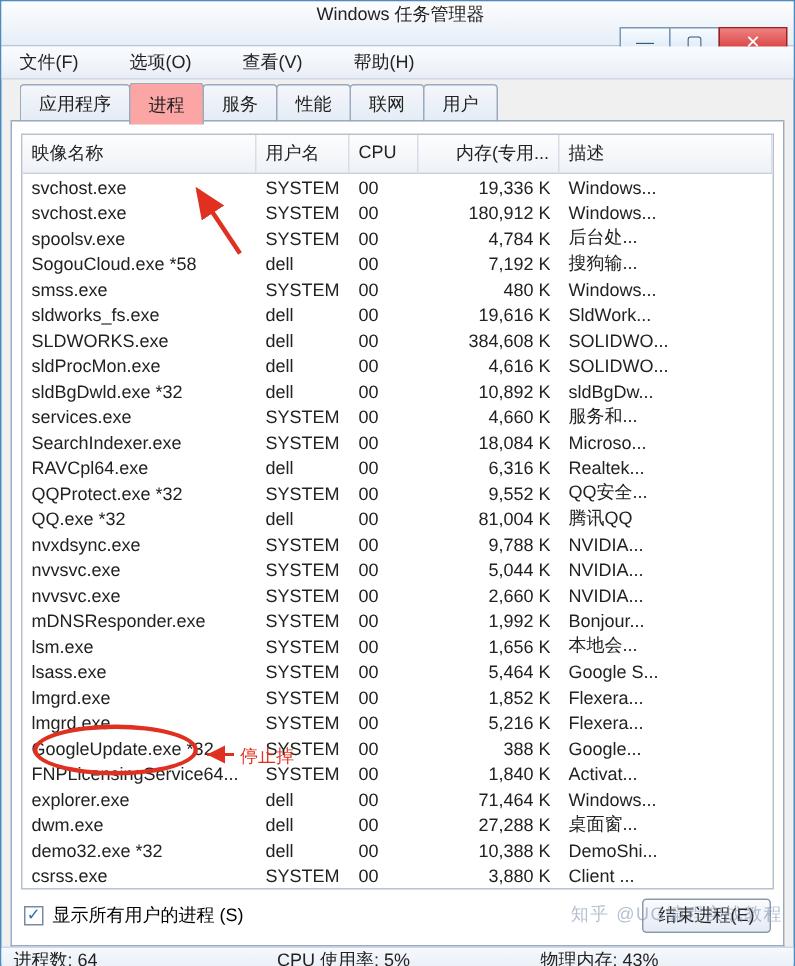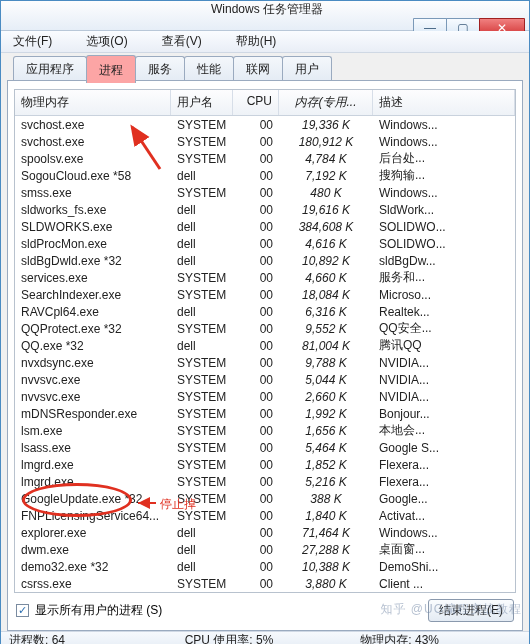--- a/index.html
+++ b/index.html
@@ -24,21 +24,21 @@
 .tabline { position: absolute; left: 6px; right: 6px; bottom: 0; height: 1px; background: #9aaabf; z-index: 1; }
 
 .content { flex: 1; background: #fff; margin: 0 6px 0 6px; border: 1px solid #9aaabf; border-top: none; padding: 8px 6px 6px 6px; display: flex; flex-direction: column; position: relative; }
 
 .listwrap { flex: 1; border: 1px solid #b8c2ce; background: #fff; display: flex; flex-direction: column; overflow: hidden; }
 .lhdr { display: flex; background: linear-gradient(#fdfdfe,#eef2f7); border-bottom: 1px solid #c9d2dd; }
 .lhdr .col { padding: 4px 6px; border-right: 1px solid #d7dee8; color: #222; white-space: nowrap; overflow: hidden; }
 .rows { flex: 1; overflow: hidden; }
 .row { display: flex; height: 17px; align-items: center; }
 .row .cell { padding: 0 6px; white-space: nowrap; overflow: hidden; color: #222; }
-.c0 { width: 156px; } .c1 { width: 62px; } .c2 { width: 46px; text-align: right; } .c3 { width: 94px; text-align: center; font-style: italic; } .c4 { flex: 1; }
+.c0 { width: 156px; } .c1 { width: 62px; } .c2 { width: 46px; } .c3 { width: 94px; text-align: right; } .c4 { flex: 1; }
 
 .bottomrow { display: flex; align-items: center; padding: 6px 2px 2px 2px; gap: 6px; }
 .chk { width: 13px; height: 13px; border: 1px solid #7a8ba0; background: #fff; display: inline-flex; align-items: center; justify-content: center; color: #2a6db0; font-size: 11px; line-height: 1; }
 .btn { margin-left: auto; padding: 2px 10px; border: 1px solid #8a99ad; border-radius: 3px; background: linear-gradient(#fafcfe,#e4ebf3); color: #222; }
 
 .statusbar { height: 24px; background: linear-gradient(#f6f9fd,#e6edf5); border-top: 1px solid #cfd8e4; display: flex; align-items: center; padding: 0 8px; gap: 15px; color: #222; margin: 0 0 0 0; }
 .statusbar .scell { width: 33%; }
 
 .arrow1 { position: absolute; left: 118px; top: 40px; pointer-events: none; }
 .circle { position: absolute; left: 14px; top: 402px; width: 110px; height: 34px; border: 3px solid #e03020; border-radius: 50%; pointer-events: none; }
@@ -79,21 +79,21 @@
     <div class="tab">服务</div>
     <div class="tab">性能</div>
     <div class="tab">联网</div>
     <div class="tab">用户</div>
     <div class="tabline"></div>
   </div>
 
   <div class="content">
     <div class="listwrap">
       <div class="lhdr">
-        <div class="col c0">物理内存</div>
+        <div class="col c0">映像名称</div>
         <div class="col c1">用户名</div>
         <div class="col c2">CPU</div>
         <div class="col c3">内存(专用...</div>
         <div class="col c4">描述</div>
       </div>
       <div class="rows" id="rows">
           <div class="row">
             <span class="cell c0">svchost.exe</span>
             <span class="cell c1">SYSTEM</span>
             <span class="cell c2">00</span>

